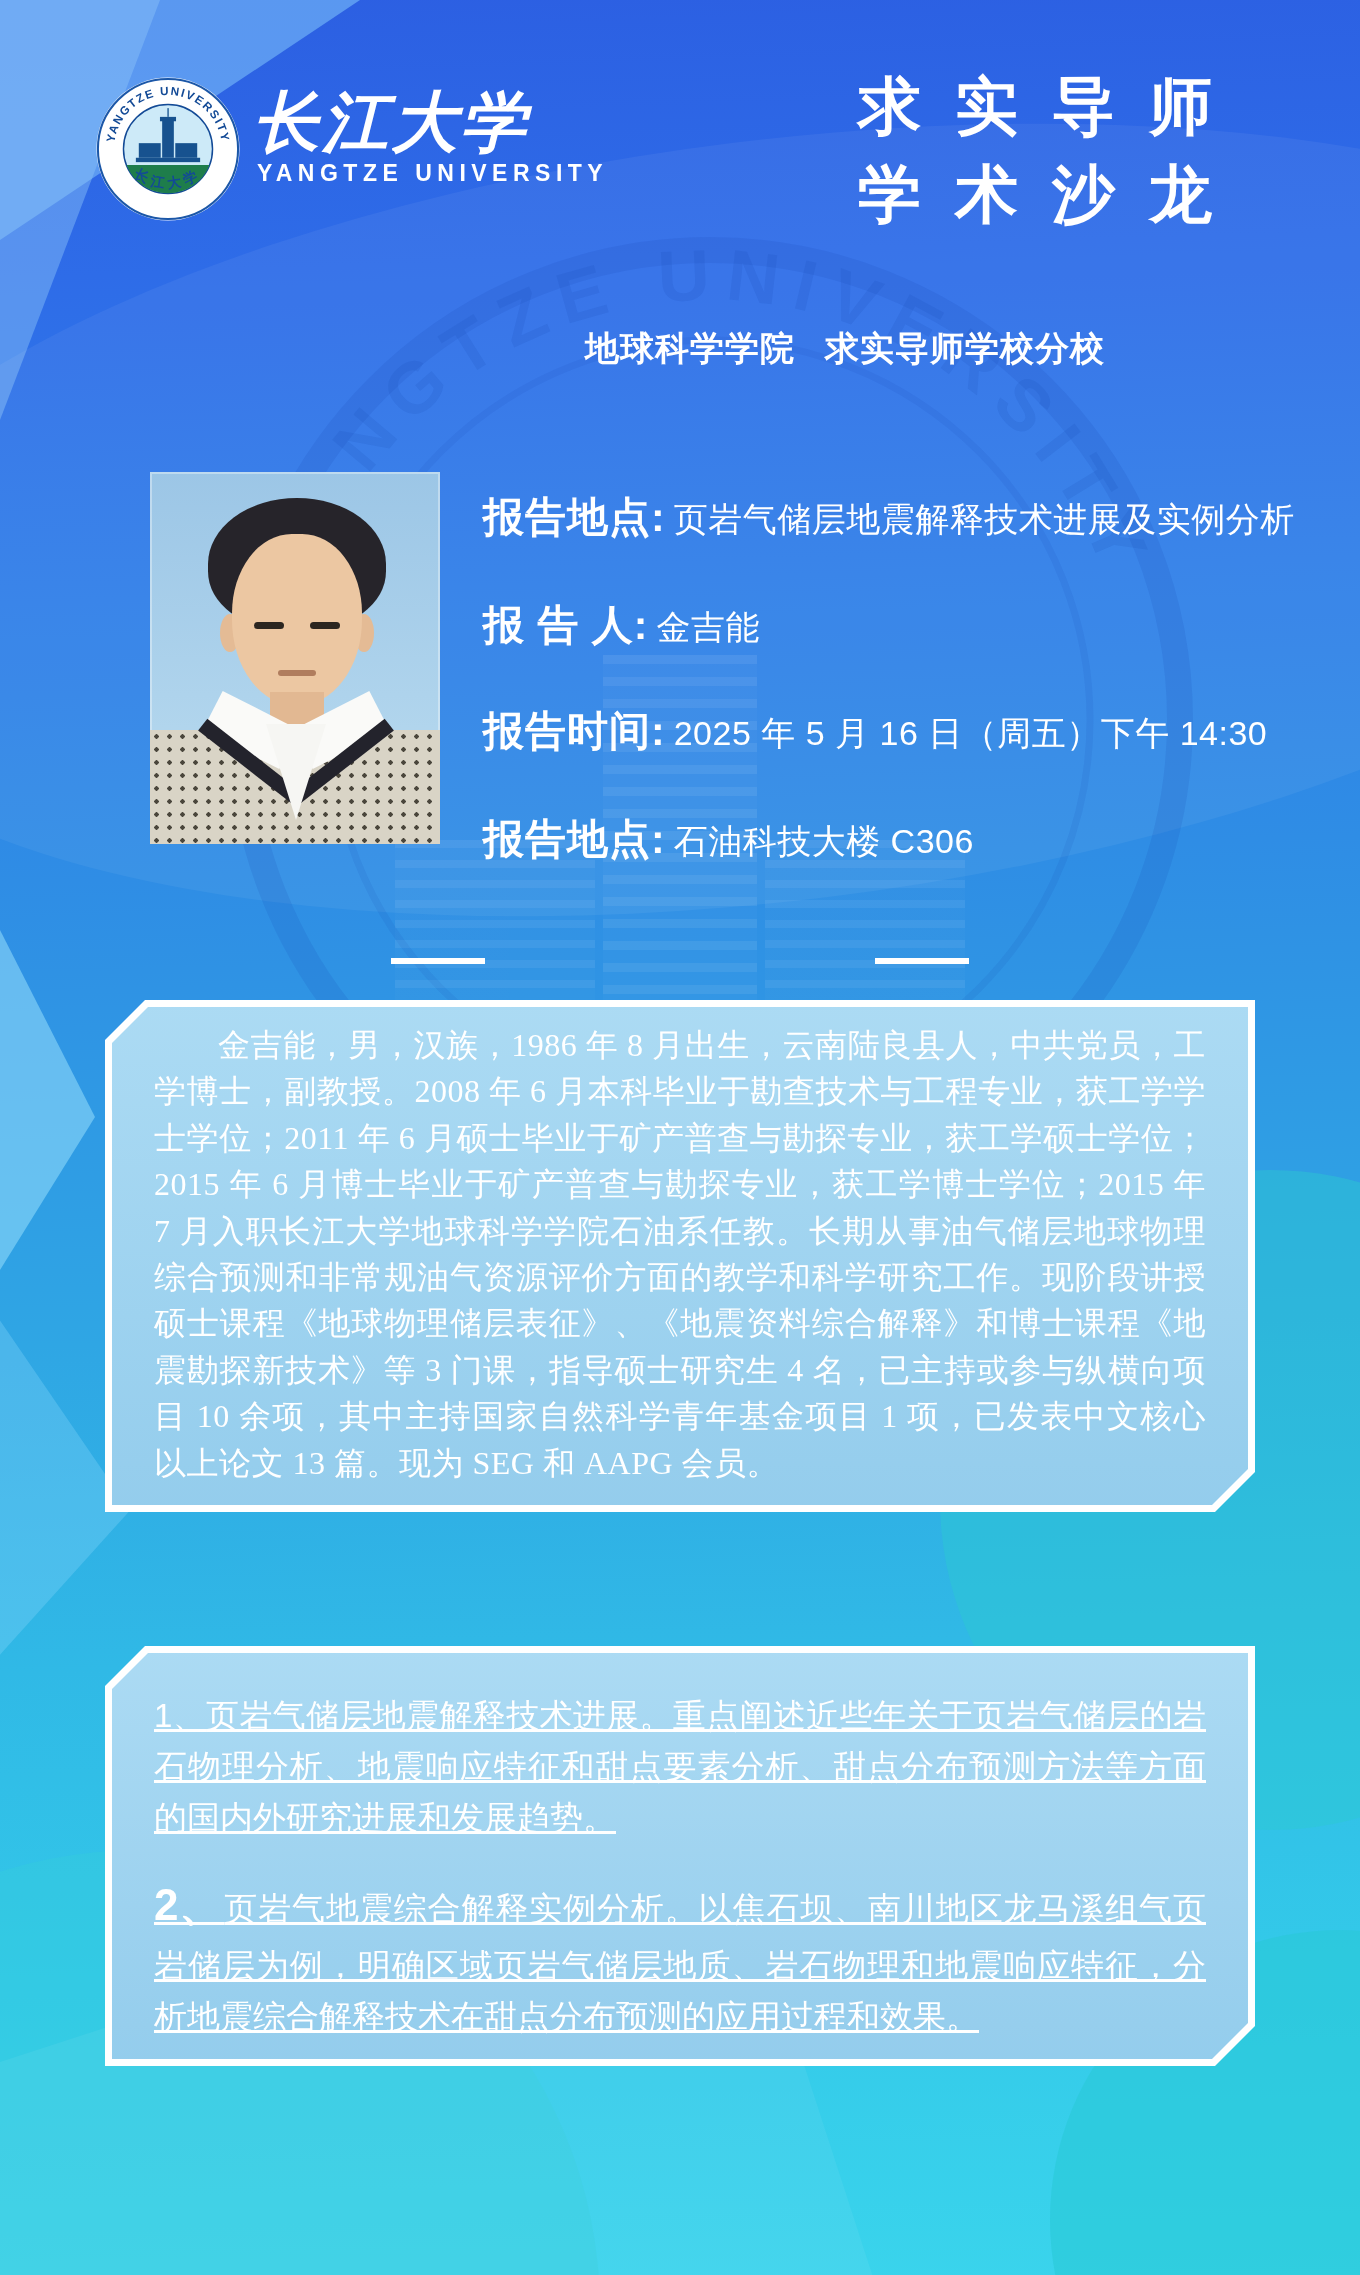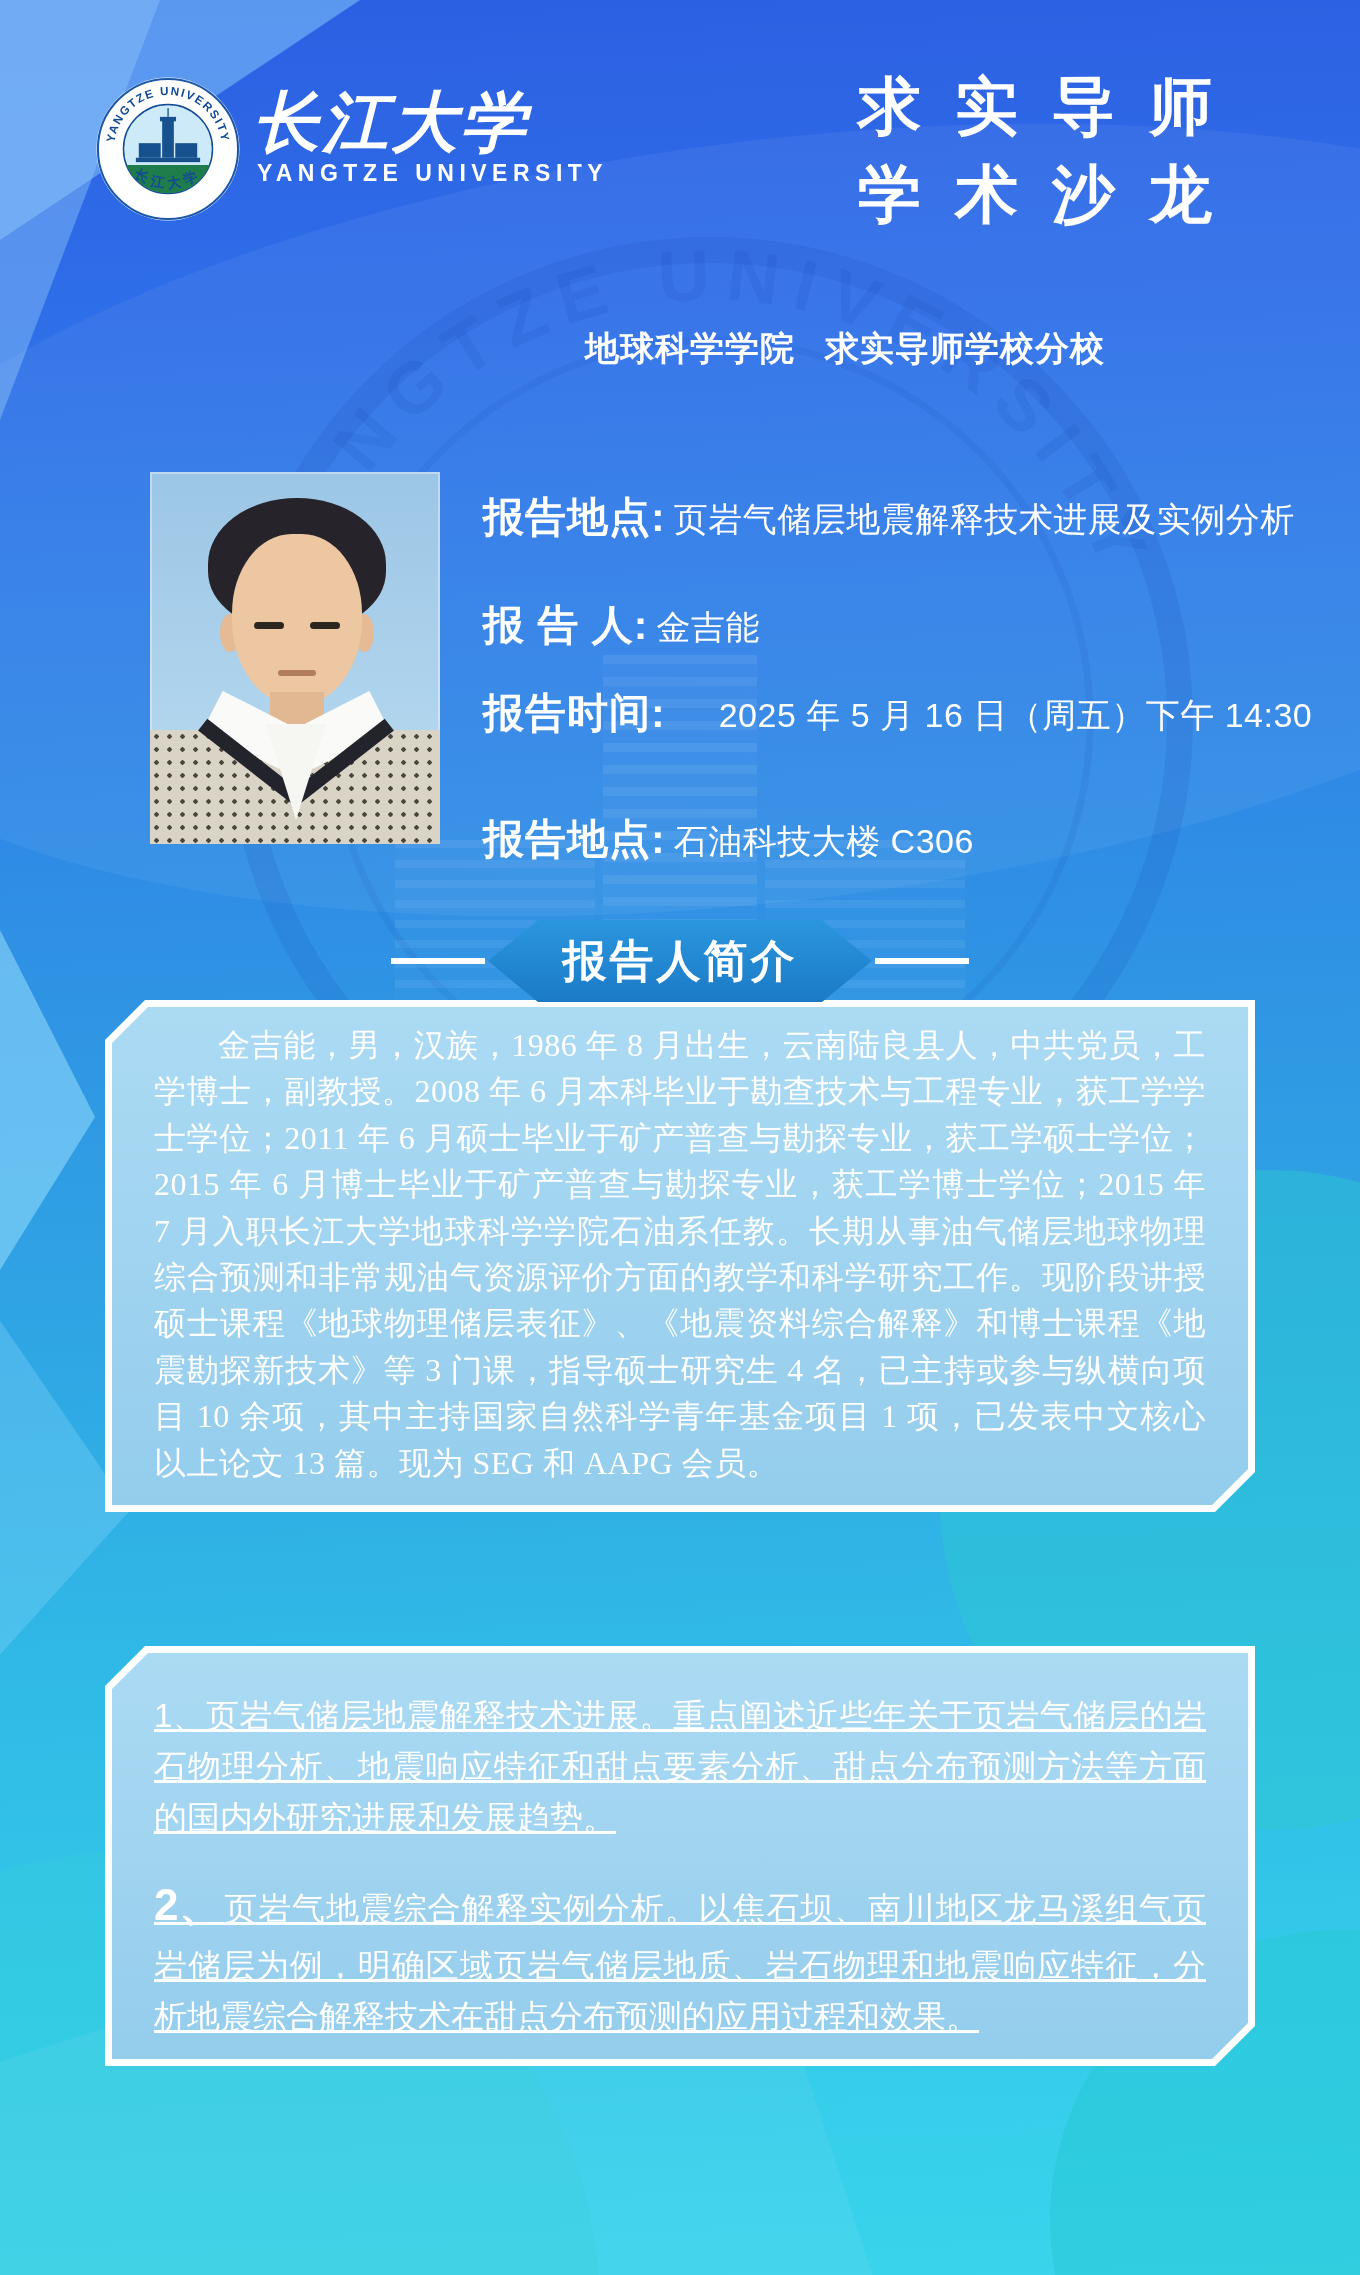--- a/index.html
+++ b/index.html
@@ -53,21 +53,21 @@
     background-image:radial-gradient(#4a463c 2px,transparent 2.4px);background-size:13px 13px;}
   .shirt-center{position:absolute;left:116px;top:252px;width:60px;height:96px;background:#f6f6f3;clip-path:polygon(0 0,100% 0,50% 100%);}
   .vneck-l{position:absolute;left:40px;top:282px;width:120px;height:15px;background:#23232c;transform:rotate(38deg);}
   .vneck-r{position:absolute;left:132px;top:282px;width:120px;height:15px;background:#23232c;transform:rotate(-38deg);}
   .collar-l{position:absolute;left:58px;top:236px;width:86px;height:44px;background:#fafaf8;transform:rotate(27deg);}
   .collar-r{position:absolute;left:148px;top:236px;width:86px;height:44px;background:#fafaf8;transform:rotate(-27deg);}
 
   .detail-row{position:absolute;left:483px;display:flex;align-items:baseline;white-space:nowrap;}
   .detail-label{font-size:41px;font-weight:bold;letter-spacing:1px;}
   .detail-value{font-size:34px;margin-left:8px;letter-spacing:.5px;margin-top:25px;}
-  .row1{top:472px;}.row2{top:580px;}.row3{top:668px;gap:45px;}.row4{top:794px;}
+  .row1{top:472px;}.row2{top:580px;}.row3{top:686px;}.row4{top:794px;}
 
   .banner{position:absolute;left:105px;width:1150px;height:82px;z-index:3;}
   .banner1{top:920px;}
   .banner2{top:1564px;}
   .hex{position:absolute;left:383px;top:0;width:384px;height:82px;
     background:linear-gradient(180deg,#2a96de,#1b7ac6);
     clip-path:polygon(13% 0,87% 0,100% 50%,87% 100%,13% 100%,0 50%);
     display:flex;align-items:center;justify-content:center;
     font-size:44px;font-weight:bold;letter-spacing:3px;}
   .line-l{position:absolute;left:286px;top:38px;width:94px;height:6px;background:#fff;}
@@ -186,21 +186,20 @@
     <span class="detail-label">报告时间:</span>
     <span class="detail-value">2025 年 5 月 16 日（周五）下午 14:30</span>
   </div>
   <div class="detail-row row4">
     <span class="detail-label">报告地点:</span>
     <span class="detail-value">石油科技大楼 C306</span>
   </div>
 
   <div class="banner banner1">
     <div class="line-l"></div>
-    <div class="hex">报告人简介</div>
     <div class="line-r"></div>
   </div>
 
   <div class="panel bio-panel">
     <div class="panel-outer"></div>
     <div class="panel-inner"></div>
     <div class="bio-text">金吉能，男，汉族，1986 年 8 月出生，云南陆良县人，中共党员，工学博士，副教授。2008 年 6 月本科毕业于勘查技术与工程专业，获工学学士学位；2011 年 6 月硕士毕业于矿产普查与勘探专业，获工学硕士学位；2015 年 6 月博士毕业于矿产普查与勘探专业，获工学博士学位；2015 年 7 月入职长江大学地球科学学院石油系任教。长期从事油气储层地球物理综合预测和非常规油气资源评价方面的教学和科学研究工作。现阶段讲授硕士课程《地球物理储层表征》、《地震资料综合解释》和博士课程《地震勘探新技术》等 3 门课，指导硕士研究生 4 名，已主持或参与纵横向项目 10 余项，其中主持国家自然科学青年基金项目 1 项，已发表中文核心以上论文 13 篇。现为 SEG 和 AAPG 会员。</div>
   </div>
 
 

